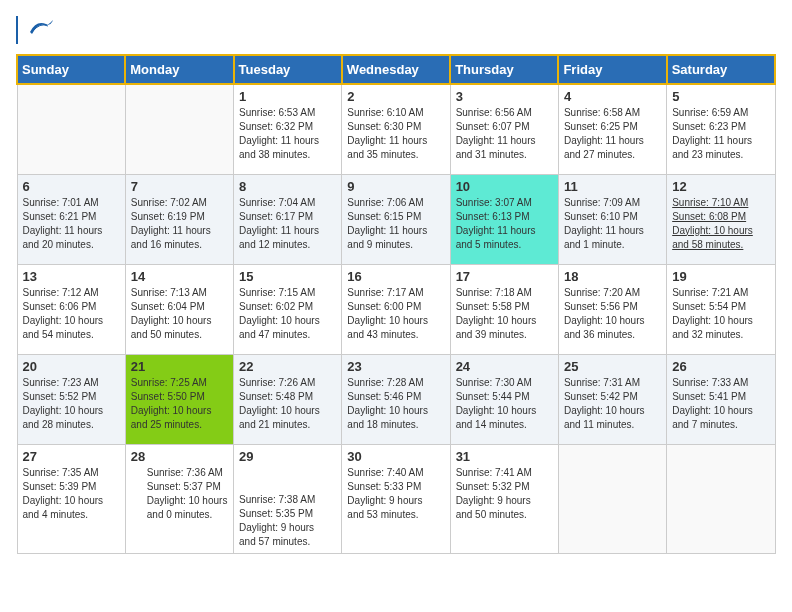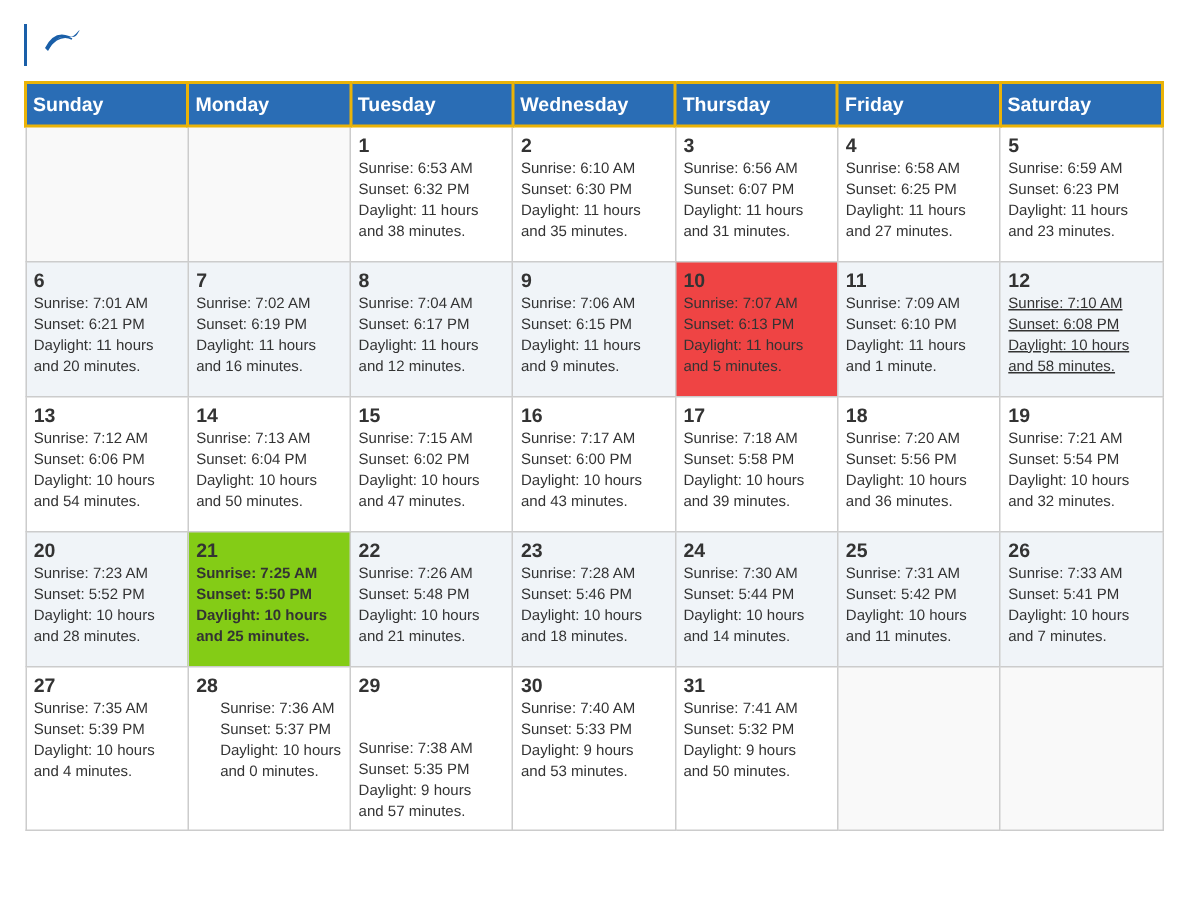--- a/index.html
+++ b/index.html
@@ -184,23 +184,23 @@
 Daylight: 11 hours
 and 12 minutes.</div>
         </td>
         <td style="background: rgb(240, 244, 248);">
           <span class="day-number">9</span>
           <div class="cell-detail" style="white-space: pre-line;">Sunrise: 7:06 AM
 Sunset: 6:15 PM
 Daylight: 11 hours
 and 9 minutes.</div>
         </td>
-        <td style="background: #ef4444;">
+        <td style="background: #5eead4;">
           <span class="day-number">10</span>
-          <div class="cell-detail" style="white-space: pre-line;">Sunrise: 7:07 AM
+          <div class="cell-detail" style="white-space: pre-line;">Sunrise: 3:07 AM
 Sunset: 6:13 PM
 Daylight: 11 hours
 and 5 minutes.</div>
         </td>
         <td style="background: rgb(240, 244, 248);">
           <span class="day-number">11</span>
           <div class="cell-detail" style="white-space: pre-line;">Sunrise: 7:09 AM
 Sunset: 6:10 PM
 Daylight: 11 hours
 and 1 minute.</div>
@@ -267,21 +267,21 @@
       <tr>
         <td style="background: rgb(240, 244, 248);">
           <span class="day-number">20</span>
           <div class="cell-detail" style="white-space: pre-line;">Sunrise: 7:23 AM
 Sunset: 5:52 PM
 Daylight: 10 hours
 and 28 minutes.</div>
         </td>
         <td style="background: #84cc16;">
           <span class="day-number">21</span>
-          <div class="cell-detail" style="white-space: pre-line; font-weight: bold;">Sunrise: 7:25 AM
+          <div class="cell-detail" style="white-space: pre-line;">Sunrise: 7:25 AM
 Sunset: 5:50 PM
 Daylight: 10 hours
 and 25 minutes.</div>
         </td>
         <td style="background: rgb(240, 244, 248);">
           <span class="day-number">22</span>
           <div class="cell-detail" style="white-space: pre-line;">Sunrise: 7:26 AM
 Sunset: 5:48 PM
 Daylight: 10 hours
 and 21 minutes.</div>

